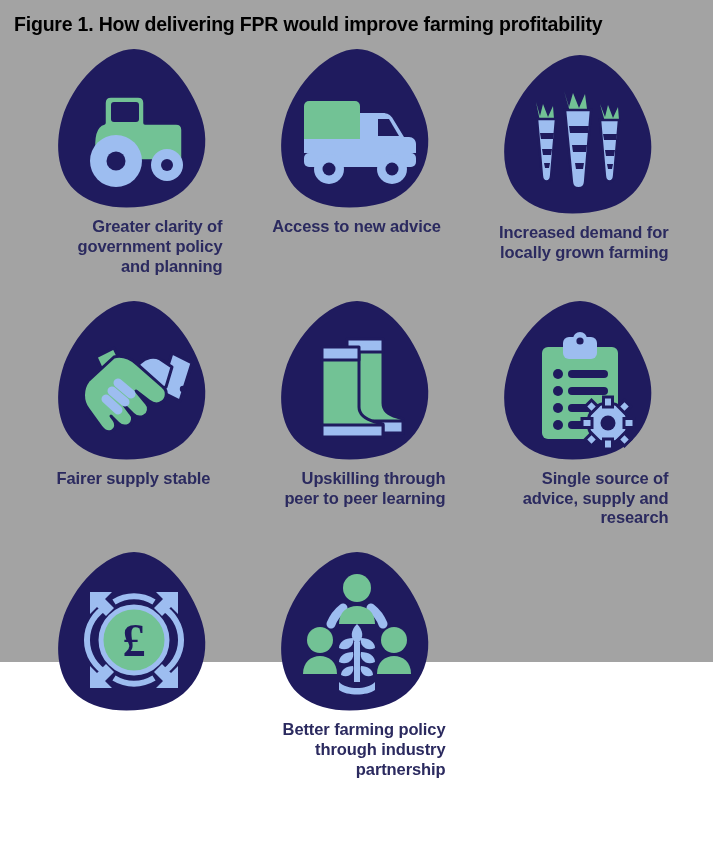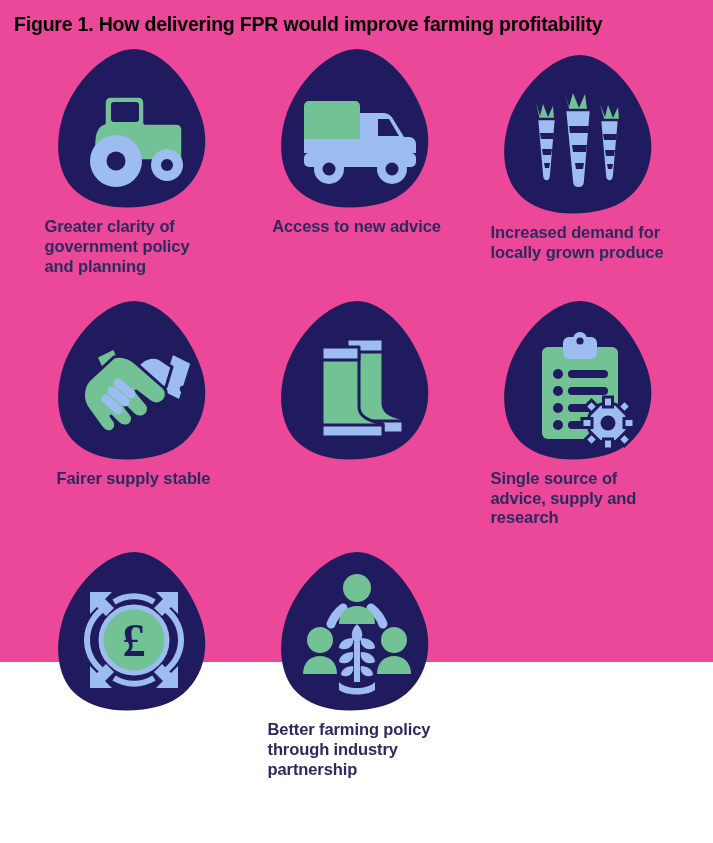--- a/index.html
+++ b/index.html
@@ -10,21 +10,21 @@
   body {
     width: 713px;
     height: 843px;
     font-family: "Liberation Sans", sans-serif;
     overflow: hidden;
   }
   .figure-wrap {
     width: 713px;
     height: 662px;
     position: relative;
-    background: #ec4899;
+    background: #a3a3a3;
     box-sizing: border-box;
   }
   .figure-title {
     font-size: 19.5px;
     font-weight: bold;
     color: #000000;
     letter-spacing: -0.2px;
     padding: 14px 0 0 14px;
     line-height: 1.1;
     white-space: nowrap;
@@ -48,21 +48,21 @@
     height: 172px;
     display: block;
   }
   .blob svg {
     display: block;
     width: 168px;
     height: 172px;
   }
   .caption {
     margin-top: 2px;
-    text-align: left;
+    text-align: right;
     font-size: 16.5px;
     font-weight: bold;
     color: #2b2a5f;
     line-height: 1.2;
     max-width: 178px;
     letter-spacing: -0.1px;
   }
   
   .row1 .blob { margin-top: 0px; }
   .row2 .blob { margin-top: 6px; }
@@ -133,21 +133,21 @@
             <path d="M79 114 L88 114 L87 120 L80 120 Z" fill="#1f1b5e"></path>
 
             <path d="M104 55 L109 68 L112 56 L117 69 L122 58 L123 71 L109 73 Z" fill="#72c295"></path>
             <path d="M104 71 L123 71 L118 128 C117 134 110 134 109 128 Z" fill="#9dbdf0" stroke="#1f1b5e" stroke-width="2.5"></path>
             <path d="M107 85 L121 85 L120 91 L108 91 Z" fill="#1f1b5e"></path>
             <path d="M109 101 L119 101 L118 107 L110 107 Z" fill="#1f1b5e"></path>
             <path d="M111 115 L117 115 L116 120 L112 120 Z" fill="#1f1b5e"></path>
           </g>
         </svg>
       </div>
-      <div class="caption">Increased demand for locally grown produce</div>
+      <div class="caption">Increased demand for locally grown farming</div>
     </div>
 
     <div class="cell row2">
       <div class="blob">
         <svg viewBox="0 0 168 172" xmlns="http://www.w3.org/2000/svg">
           <path d="M84 6 C112 6 141 40 152 76 C163 112 146 150 110 160 C80 168 48 166 28 150 C8 134 4 104 12 76 C22 40 56 6 84 6 Z" fill="#1f1b5e"></path>
           <g stroke="#1f1b5e" stroke-width="3" stroke-linejoin="round">
 
             <path d="M122 58 L142 68 L130 106 L110 96 Z" fill="#9dbdf0"></path>
             <circle cx="133" cy="94" r="3.2" fill="#1f1b5e" stroke="none"></circle>
@@ -177,20 +177,21 @@
             <path d="M74 50 L110 50 L110 108 C110 116 116 120 124 122 L130 124 L130 138 L86 138 C78 138 74 132 74 124 Z" fill="#72c295"></path>
             <rect x="74" y="44" width="36" height="13" fill="#9dbdf0"></rect>
             <path d="M100 126 L130 126 L130 138 L100 138 Z" fill="#9dbdf0"></path>
 
             <path d="M49 58 L86 58 L86 112 C86 120 92 124 102 127 L110 129 L110 142 L61 142 C52 142 49 136 49 128 Z" fill="#72c295"></path>
             <rect x="49" y="52" width="37" height="13" fill="#9dbdf0"></rect>
             <path d="M49 130 L110 130 L110 142 L49 142 Z" fill="#9dbdf0"></path>
           </g>
         </svg>
       </div>
+      <div class="caption">Upskilling through peer to peer learning</div>
     </div>
 
     <div class="cell row3">
       <div class="blob">
         <svg viewBox="0 0 168 172" xmlns="http://www.w3.org/2000/svg">
           <path d="M84 6 C112 6 141 40 152 76 C163 112 146 150 110 160 C80 168 48 166 28 150 C8 134 4 104 12 76 C22 40 56 6 84 6 Z" fill="#1f1b5e"></path>
           <g>
             <rect x="46" y="52" width="76" height="92" rx="6" fill="#72c295"></rect>
             <rect x="67" y="42" width="34" height="22" rx="6" fill="#9dbdf0"></rect>
             <circle cx="84" cy="44" r="7" fill="#9dbdf0"></circle>

